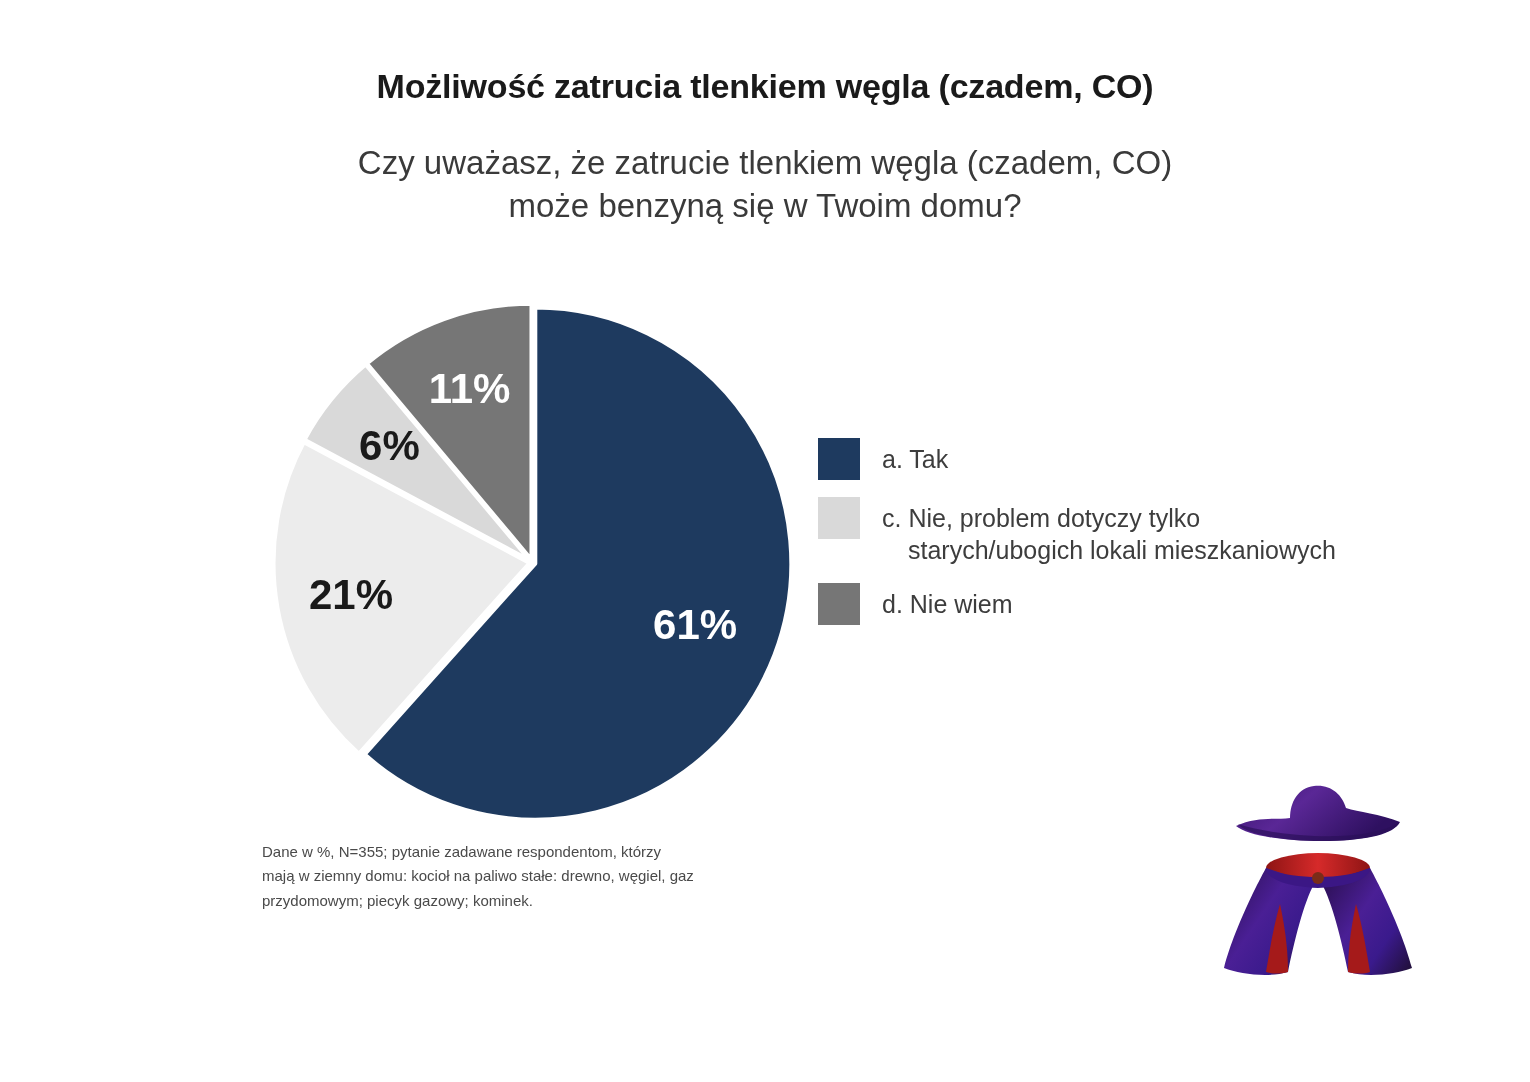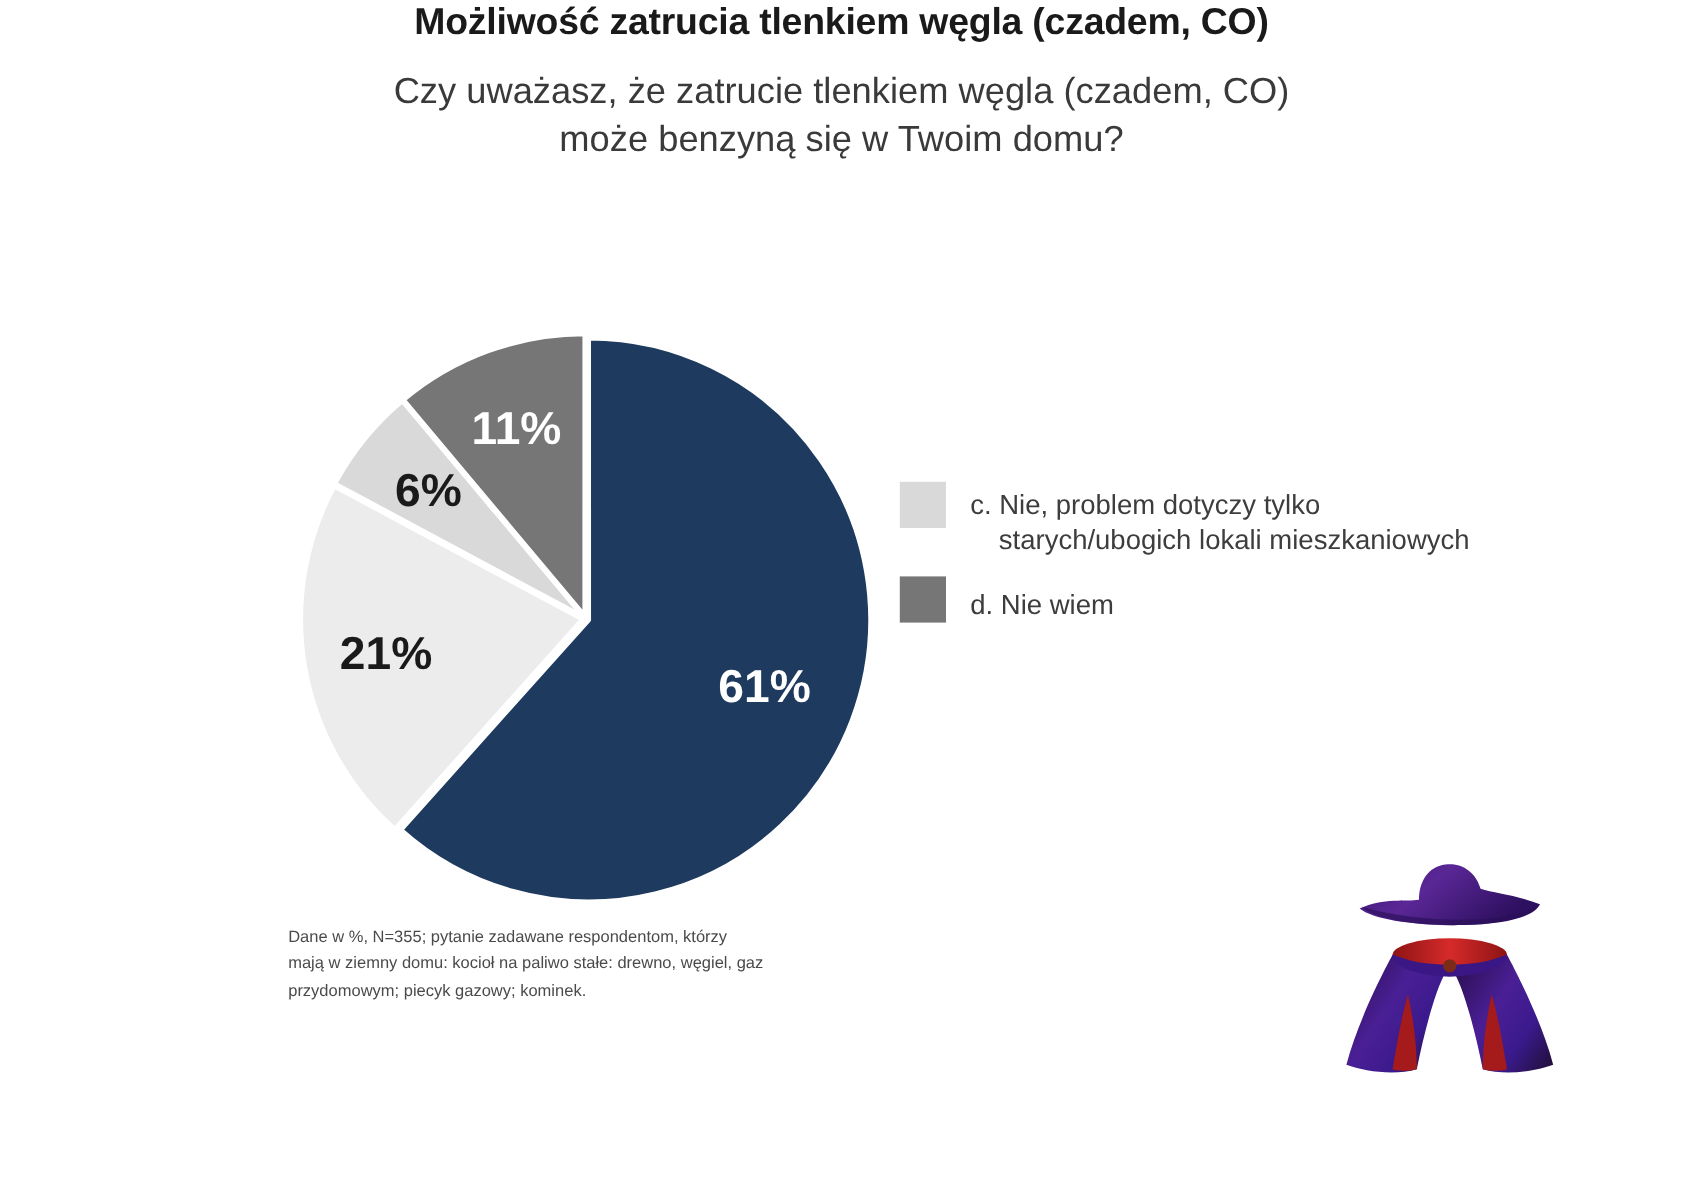--- a/index.html
+++ b/index.html
@@ -19,28 +19,29 @@
   
   .header {
     position: absolute;
     left: 0;
     top: 0;
     width: 1530px;
     text-align: center;
   }
   .chart-title {
     margin: 0;
+    padding-top: 66px;
     font-size: 34px;
     font-weight: bold;
     letter-spacing: -0.2px;
     color: #1a1a1a;
     line-height: 1.2;
   }
   .chart-subtitle {
-    margin: 0;
+    margin: 14px;
     padding-top: 20px;
     font-size: 33px;
     font-weight: 400;
     color: #3a3a3a;
     line-height: 1.32;
   }
   .chart-subtitle .sub-line {
     display: block;
   }
 
@@ -70,21 +71,21 @@
     position: absolute;
     left: 818px;
     top: 438px;
     width: 600px;
   }
   .legend-row {
     display: flex;
     align-items: flex-start;
     margin-bottom: 17px;
   }
-  .legend-row:last-child { margin-bottom: 0; align-items: flex-end; }
+  .legend-row:last-child { margin-bottom: 0; }
   .legend-swatch {
     width: 42px;
     height: 42px;
     flex: 0 0 42px;
     margin-right: 22px;
   }
   .legend-label {
     font-size: 25px;
     color: #3d3d3d;
     line-height: 1.28;
@@ -143,20 +144,24 @@
 
     <text id="lbl-0" class="slice-label light" x="437.1" y="350.6" text-anchor="middle">61%</text>
     <text id="lbl-1" class="slice-label dark" x="93.0" y="320.5" text-anchor="middle">21%</text>
     <text id="lbl-2" class="slice-label dark" x="131.4" y="172.3" text-anchor="middle">6%</text>
     <text id="lbl-3" class="slice-label light" x="211.5" y="115.3" text-anchor="middle">11%</text>
   </svg>
 </div>
 
 <div class="legend">
 
+  <div class="legend-row">
+    <span class="legend-swatch" id="sw-0" style="background: rgb(30, 58, 95);"></span>
+    <span class="legend-label">a. Tak</span>
+  </div>
 
 
   <div class="legend-row">
     <span class="legend-swatch" id="sw-2" style="background: rgb(217, 217, 217);"></span>
     <span class="legend-label">
       <span class="lgl-1">c. Nie, problem dotyczy tylko</span>
       <span class="lgl-2">starych/ubogich lokali mieszkaniowych</span>
     </span>
   </div>
 

